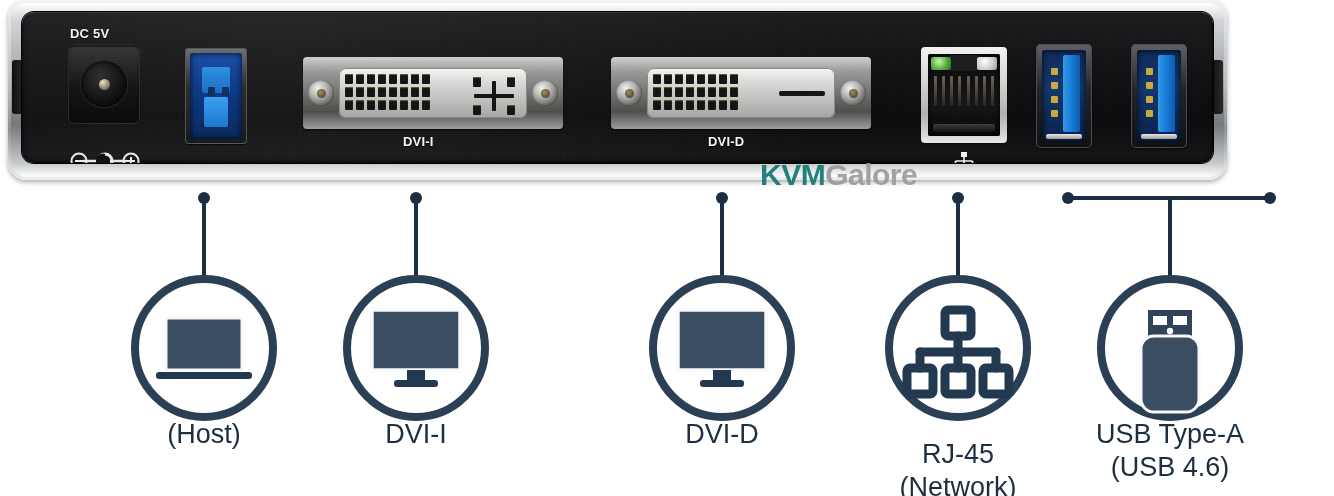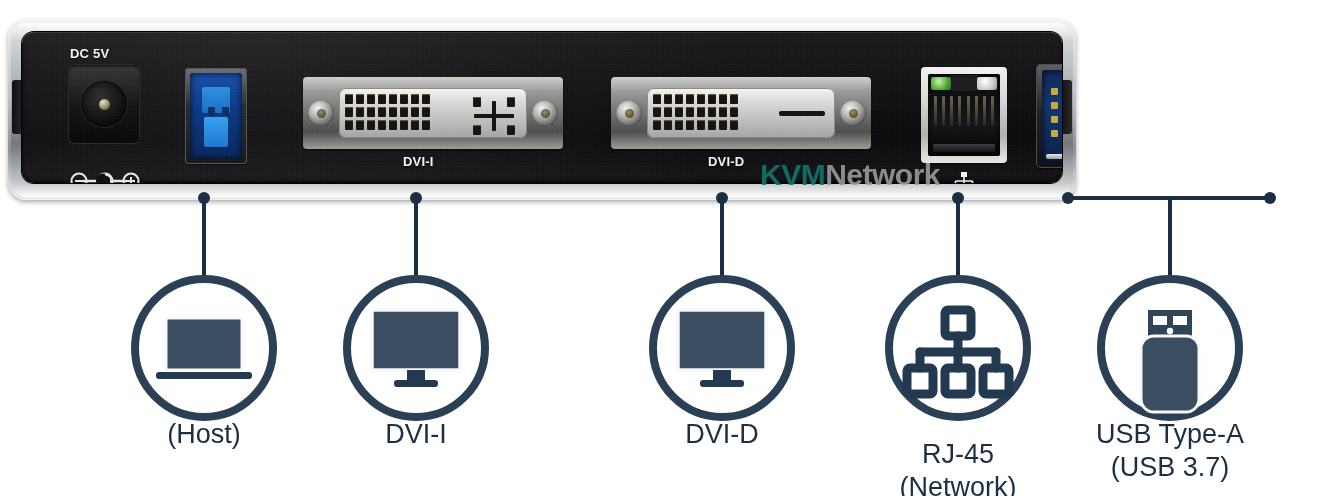--- a/index.html
+++ b/index.html
@@ -21,22 +21,22 @@
     position: absolute;
     left: 0; top: 0;
     width: 1334px;
     height: 496px;
   }
 
   
   .device-wrap {
     position: absolute;
     left: 8px;
-    top: 20px;
-    width: 1068px;
+    top: 0;
+    width: 1219px;
     height: 180px;
   }
   
   .bezel {
     position: absolute;
     left: 0; top: 0;
     width: 100%;
     height: 100%;
     border-radius: 18px;
     background: linear-gradient(180deg,#f2f3f4 0%, #d9dbdd 18%, #b9bcbf 48%, #8e9194 72%, #cfd2d4 90%, #eceef0 100%);
@@ -647,21 +647,21 @@
           <div class="pad p3"></div>
             <div class="pad p4"></div>
           <div class="floor"></div>
         </div>
       </div>
 
     </div>
   </div>
 
   <div class="watermark">
-    <span class="kvm">KVM</span><span class="galore">Network</span>
+    <span class="kvm">KVM</span><span class="galore">Galore</span>
   </div>
 
   <svg class="callout-svg" viewBox="0 0 1334 250">
     <defs>
       <g id="icon-laptop">
         <rect x="-38" y="-34" width="76" height="52" rx="2" fill="#3a4d61" stroke="#f7f8f9" stroke-width="3"></rect>
         <rect x="-48" y="20" width="96" height="7" rx="3" fill="#22394f"></rect>
       </g>
       <g id="icon-monitor">
         <rect x="-44" y="-36" width="88" height="60" rx="2" fill="#3a4d61" stroke="#f7f8f9" stroke-width="3.5"></rect>
@@ -752,17 +752,17 @@
     <div class="callout-label" style="left:722px;">
       <span>DVI-D</span>
       <span class="sub"></span>
     </div>
     <div class="callout-label" style="left:958px;margin-top:20px;">
       <span>RJ-45</span>
       <span class="sub">(Network)</span>
     </div>
     <div class="callout-label" style="left:1170px;">
       <span>USB Type-A</span>
-      <span class="sub">(USB 3.7)</span>
+      <span class="sub">(USB 4.6)</span>
     </div>
   </div>
 
 </div>
 
 </body></html>

